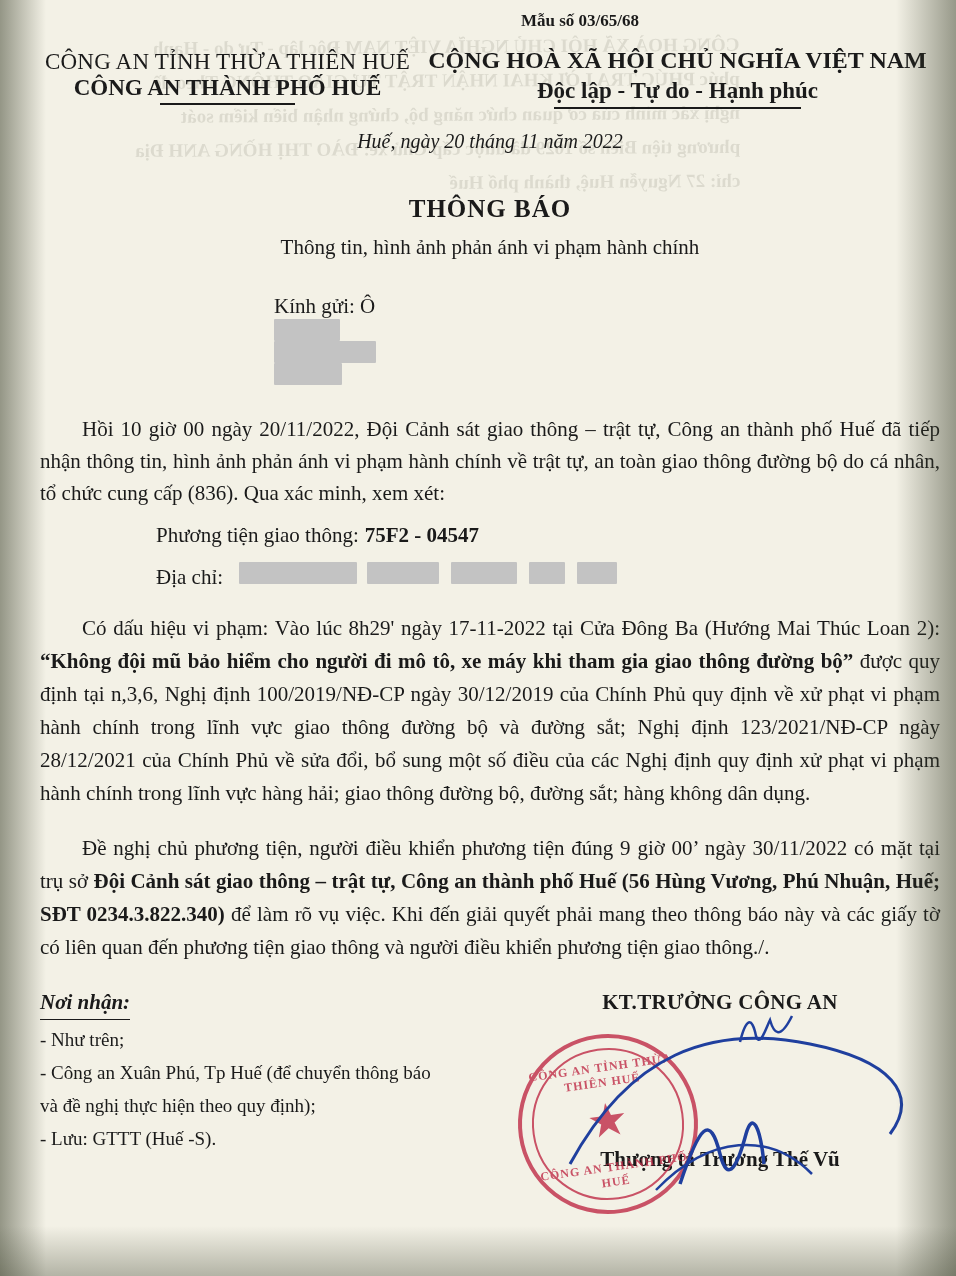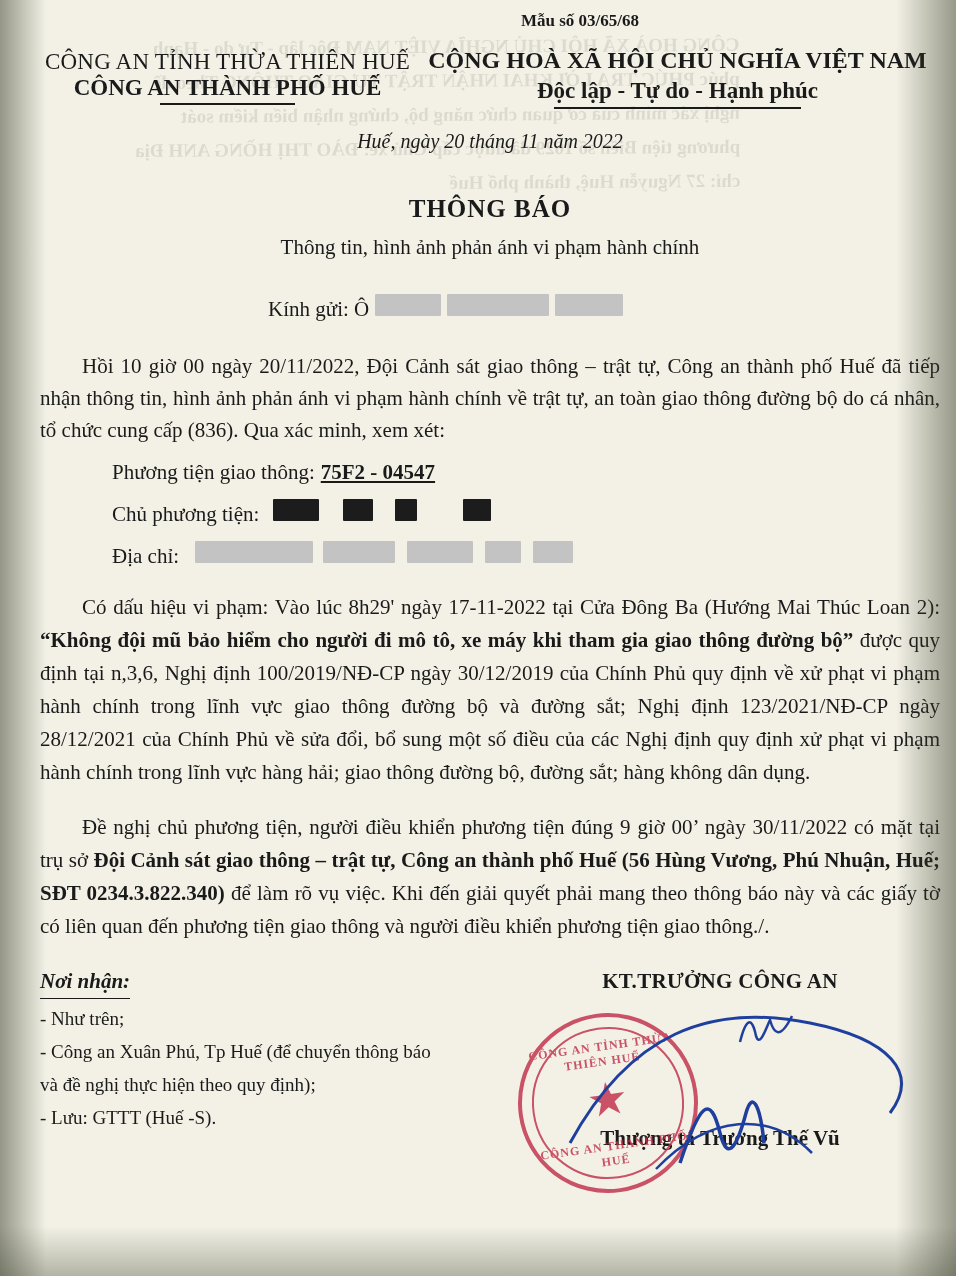--- a/index.html
+++ b/index.html
@@ -176,20 +176,21 @@
     bottom: -4px;
     height: 2px;
     background: #1a1a1a;
   }
   .recipient {
     margin-top: 34px;
     margin-left: 228px;
     font-size: 21px;
     display: flex;
     align-items: baseline;
+    flex-direction: column;
   }
   .redact {
     display: inline-block;
     background: #c3c3c3;
     height: 22px;
     margin-left: 6px;
     border-radius: 1px;
   }
   .redact.dark { background: #1c1c1c; }
 
@@ -197,26 +198,26 @@
   .body-para {
     margin-top: 28px;
     font-size: 21px;
     line-height: 32px;
     text-align: justify;
     text-justify: inter-word;
   }
   .body-para.indent { text-indent: 42px; }
   .field {
     margin-top: 14px;
-    margin-left: 72px;
+    margin-left: 116px;
     font-size: 21px;
     display: flex;
     align-items: baseline;
   }
-  .field b { font-weight: bold; margin-left: 6px; text-decoration: underline; }
+  .field b { font-weight: bold; margin-left: 6px; }
   .detail {
     margin-top: 22px;
     font-size: 21px;
     line-height: 33px;
     text-align: justify;
   }
   .detail.indent { text-indent: 42px; }
   b.quote { font-weight: bold; }
 
   
@@ -360,27 +361,20 @@
       <span class="redact" style="width:66px;"></span>
       <span class="redact" style="width:102px;"></span>
       <span class="redact" style="width:68px;"></span>
     </div>
 
     <div class="body-para indent">Hồi 10 giờ 00 ngày 20/11/2022, Đội Cảnh sát giao thông – trật tự, Công an thành phố Huế đã tiếp nhận thông tin, hình ảnh phản ánh vi phạm hành chính về trật tự, an toàn giao thông đường bộ do cá nhân, tổ chức cung cấp (836). Qua xác minh, xem xét:</div>
 
     <div class="field">
       <span>Phương tiện giao thông:</span>
       <b>75F2 - 04547</b>
-    </div>
-    <div class="field">
-      <span>Chủ phương tiện:</span>
-      <span class="redact dark" style="width:46px;margin-left:14px;"></span>
-      <span class="redact dark" style="width:30px;margin-left:24px;"></span>
-      <span class="redact dark" style="width:22px;margin-left:22px;"></span>
-      <span class="redact dark" style="width:28px;margin-left:46px;"></span>
     </div>
     <div class="field">
       <span>Địa chỉ:</span>
       <span class="redact" style="width:118px;margin-left:16px;"></span>
       <span class="redact" style="width:72px;margin-left:10px;"></span>
       <span class="redact" style="width:66px;margin-left:12px;"></span>
       <span class="redact" style="width:36px;margin-left:12px;"></span>
       <span class="redact" style="width:40px;margin-left:12px;"></span>
     </div>
 

